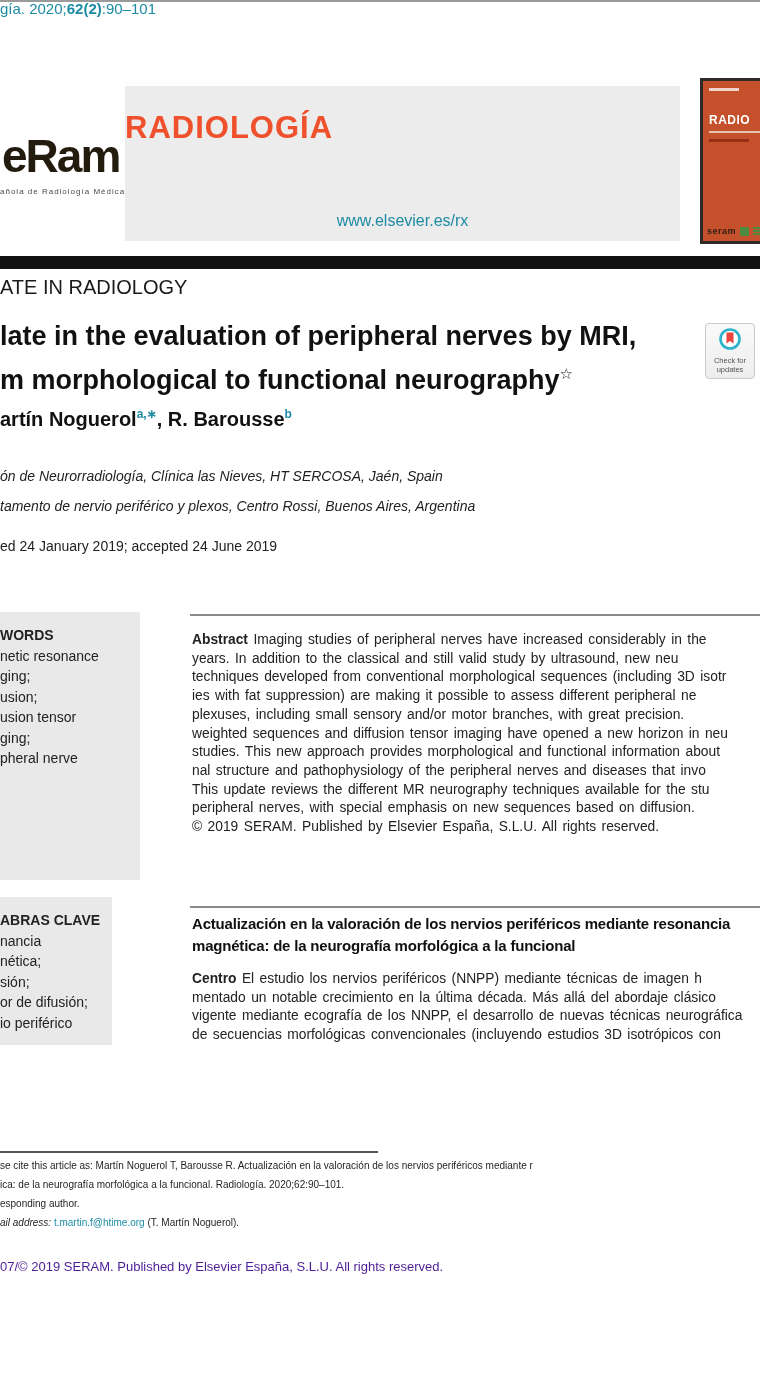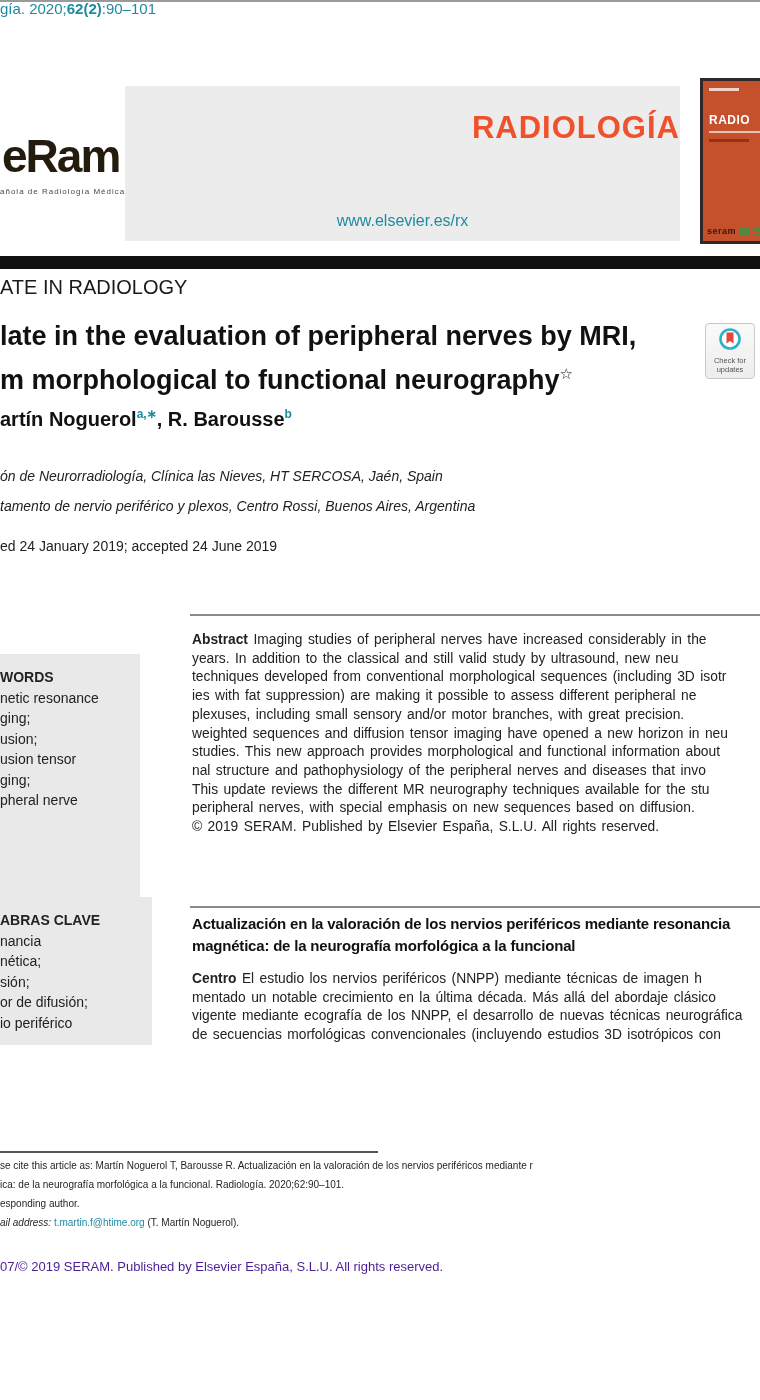--- a/index.html
+++ b/index.html
@@ -9,21 +9,21 @@
 
   
   .citation{left:0;top:51;font-size:15px;color:#1d8ba3;white-space:nowrap;}
   .citation b{font-weight:700;}
   .toprule{left:0;top:77;width:760px;height:2px;background:#9a9a9a;}
 
   
   .seram-logo{left:2px;top:133px;font-size:46px;font-weight:700;letter-spacing:-2px;color:#241b0f;line-height:1;}
   .seram-tagline{left:0;top:187px;font-size:8px;letter-spacing:1px;color:#4a4a4a;white-space:nowrap;}
   .jbox{left:125px;top:86px;width:555px;height:155px;background:#ececec;}
-  .jtitle{left:125px;top:110px;width:555px;text-align:right;font-size:31px;letter-spacing:1px;
+  .jtitle{left:125px;top:110px;width:555px;text-align:left;font-size:31px;letter-spacing:1px;
           color:#f0512d;font-weight:700;}
   .jurl{left:125px;top:212px;width:555px;text-align:center;font-size:16px;color:#1d8ba3;}
   .cover{left:700px;top:78px;width:72px;height:166px;background:#c4502c;border:3px solid #2f2a28;box-sizing:border-box;}
   .cover-topline{position:absolute;left:6px;top:7px;width:30px;height:3px;background:rgba(255,255,255,.75);}
   .cover-title{position:absolute;left:6px;top:32px;color:#fff;font-weight:700;font-size:12px;letter-spacing:.5px;}
   .cover-sub{position:absolute;left:6px;top:50px;width:52px;height:2px;background:rgba(255,255,255,.65);}
   .cover-sub2{position:absolute;left:6px;top:58px;width:40px;height:3px;background:rgba(120,20,10,.55);}
   .cover-bottom{position:absolute;left:4px;bottom:5px;display:flex;align-items:center;gap:4px;}
   .cover-seram{font-size:9px;font-weight:700;color:#2d1d12;letter-spacing:.5px;}
   .cover-green{width:9px;height:9px;background:#4c8a3f;}
@@ -41,22 +41,22 @@
          border:1px solid #c9c9c9;border-radius:4px;text-align:center;cursor:pointer;}
   .badge svg{margin-top:3px;}
   .badge-txt{font-size:7.5px;color:#555;line-height:8.5px;}
 
   .authors{left:0;top:407px;font-size:20px;font-weight:700;color:#111;white-space:nowrap;}
   .authors sup{font-size:12px;color:#1d8ba3;font-weight:700;}
   .affil{left:0;font-size:14px;font-style:italic;color:#222;white-space:nowrap;}
   .dates{left:0;top:538px;font-size:14px;color:#222;white-space:nowrap;}
 
   
-  .kwbox{left:0;top:612px;width:140px;height:268px;background:#e9e9e9;margin-top:42px;}
-  .kwbox2{left:0;top:897px;width:152px;height:148px;background:#e9e9e9;}
+  .kwbox{left:0;top:612px;width:140px;height:268px;background:#e9e9e9;}
+  .kwbox2{left:0;top:897px;width:112px;height:148px;background:#e9e9e9;}
   .kwhead{font-weight:700;}
   .kwcontent{padding-top:13px;font-size:14px;line-height:20.5px;color:#222;white-space:nowrap;}
 
   
   .colrule1{left:190px;top:614px;width:570px;height:2px;background:#8a8a8a;}
   .colrule2{left:190px;top:906px;width:570px;height:2px;background:#8a8a8a;}
   .abstract{left:192px;top:631px;width:568px;font-size:13.8px;line-height:18.7px;color:#222;overflow:hidden;}
   .abstract div{white-space:nowrap;}
   .stretch div{word-spacing:1.6px;}
   .ablabel{font-weight:700;}

